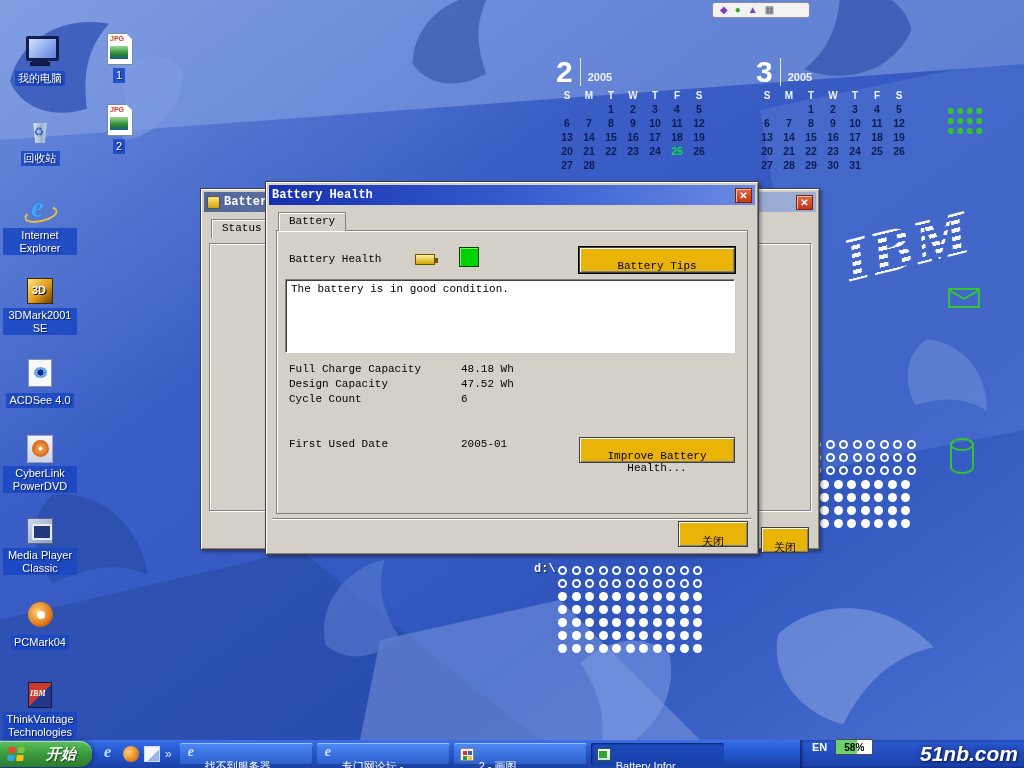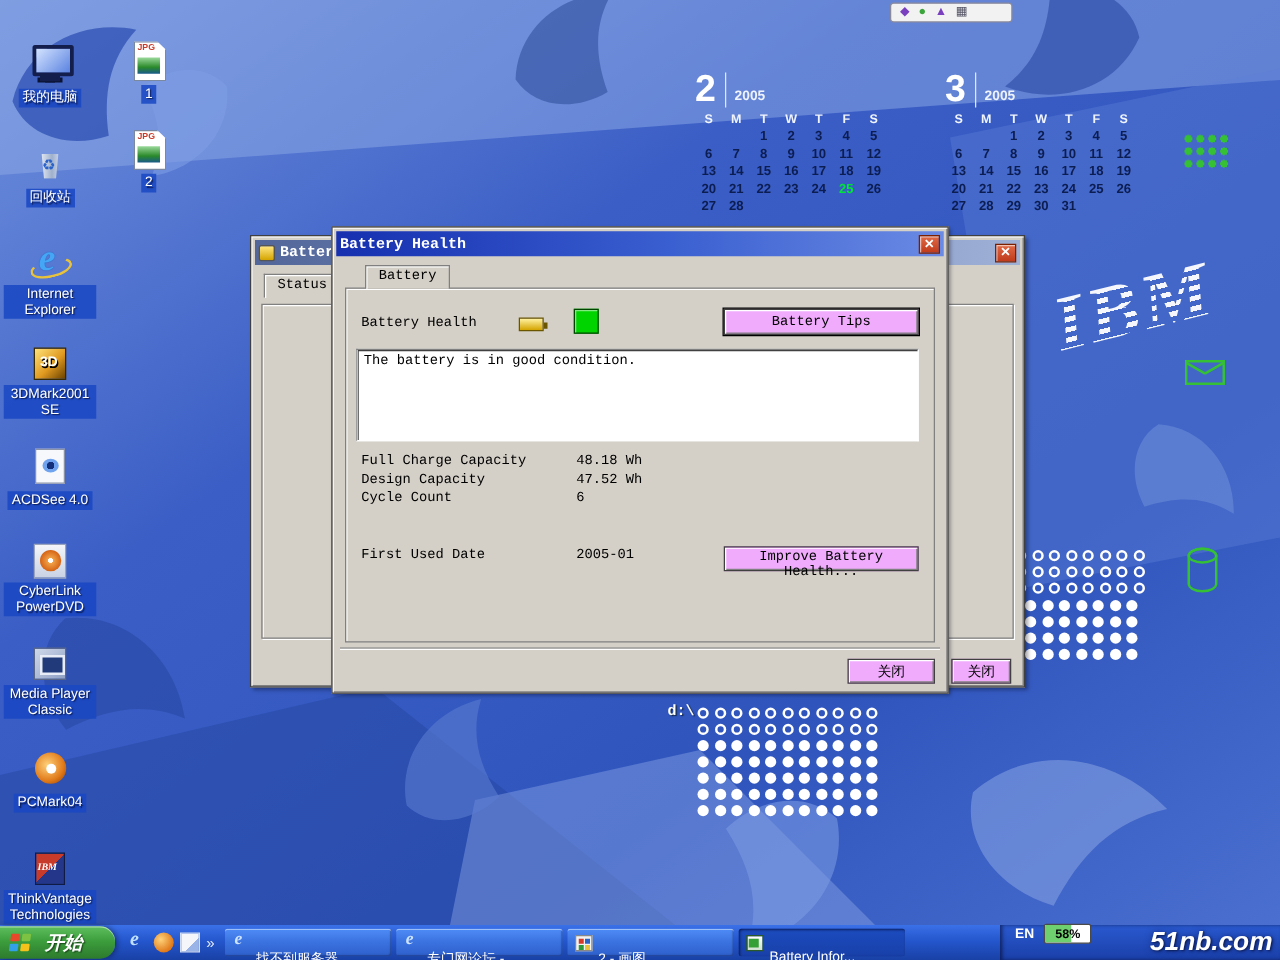--- a/index.html
+++ b/index.html
@@ -128,23 +128,23 @@
   .titlebar .title { flex:1; white-space:nowrap; overflow:hidden; }
   .closebtn { width:17px; height:15px; background:linear-gradient(#e06a48,#c03a1a);
     border:1px solid #7a2000; box-shadow:inset 1px 1px 0 rgba(255,255,255,.6);
     color:#fff; font:bold 10px "Liberation Sans", sans-serif; line-height:13px; text-align:center;
     padding:0; cursor:pointer; }
   .title-ic { width:13px; height:13px; background:linear-gradient(#ffe680,#d4a400);
     border:1px solid #555; border-radius:2px; }
 
   .mono { font-family:"Liberation Mono","DejaVu Sans Mono",monospace; }
 
-  .btn { position:absolute; background:#f0abfc; border:1px solid #404040;
+  .btn { position:absolute; background:#eab308; border:1px solid #404040;
     box-shadow:inset 1px 1px 0 #fff, inset -1px -1px 0 #808080;
-    font:11px "Liberation Mono", monospace; color:#000; text-align:center; cursor:pointer; padding:2px; }
+    font:11px "Liberation Mono", monospace; color:#000; text-align:center; cursor:pointer; padding:12px; }
   .btn.default { outline:1px solid #000; }
 
   .tab { position:absolute; height:19px; padding:2px 10px 0 10px; background:#d4d0c8;
     border:1px solid #808080; border-bottom:none; box-shadow:inset 1px 1px 0 #fff;
     font:11px "Liberation Mono", monospace; z-index:2; cursor:pointer; }
   .tab-panel { position:absolute; border:1px solid #808080; box-shadow:inset 1px 1px 0 #fff;
     background:#d4d0c8; z-index:1; }
 
   .sunken { background:#fff; border:1px solid #808080; border-right-color:#fff;
     border-bottom-color:#fff; box-shadow:inset 1px 1px 0 #404040; }
@@ -167,21 +167,21 @@
   
   #bgwin { left:200px; top:188px; width:620px; height:362px; z-index:10; }
   .groupbox { position:absolute; left:8px; right:8px; top:54px; bottom:38px;
     border:1px solid #808080; box-shadow:inset 1px 1px 0 #fff, 1px 1px 0 #fff; }
   .blackbox { position:absolute; background:#000; border:1px solid #404040; }
   .frag { position:absolute; font:11px "Liberation Mono", monospace; color:#000; white-space:nowrap; }
 
   
   #taskbar { position:absolute; left:0; bottom:0; width:1024px; height:28px;
     background:linear-gradient(#3a70e8,#2456cd 45%,#1941a5); display:flex; align-items:center; z-index:50; }
-  .start-btn { height:26px; width:92px; display:flex; align-items:center; gap:12px; padding:0 14px 0 8px;
+  .start-btn { height:26px; width:92px; display:flex; align-items:center; gap:22px; padding:0 14px 0 8px;
     background:linear-gradient(#5fbf5f,#3c9e3c 45%,#2d7a2d); border-radius:0 12px 12px 0;
     box-shadow:inset 0 1px 0 rgba(255,255,255,.5), 2px 0 4px rgba(0,0,0,.35);
     color:#fff; font:bold italic 15px "Liberation Sans", sans-serif;
     text-shadow:1px 1px 1px #1a4a1a; cursor:pointer; }
   .win-flag { width:16px; height:14px; position:relative; transform:skewX(-8deg); }
   .win-flag::before { content:""; position:absolute; left:0; top:0; width:7px; height:6px;
     background:#e8482a; border-radius:1px;
     box-shadow:9px 0 0 #7dc242, 0 8px 0 #33a1e8, 9px 8px 0 #f4c21a; }
   .quick-launch { display:flex; align-items:center; gap:5px; padding:0 8px 0 10px; height:28px; }
   .ql { width:16px; height:16px; position:relative; cursor:pointer; }
@@ -570,21 +570,21 @@
     <div class="blackbox" style="left:556px; top:196px; width:20px; height:22px;"></div>
     <span class="frag" style="left:556px; top:246px;">%.</span>
     <button class="btn" style="left:560px; top:338px; width:48px; height:20px;">关闭</button>
   </div>
 
   <div class="win" id="dlg">
     <div class="titlebar active">
       <span class="title">Battery Health</span>
       <button class="closebtn">✕</button>
     </div>
-    <div class="tab" style="left:26px; top:30px;">Battery</div>
+    <div class="tab" style="left:12px; top:30px;">Battery</div>
     <div class="tab-panel" style="left:10px; top:48px; right:10px; bottom:40px;">
       <span class="frag" style="left:12px; top:22px;">Battery Health</span>
       <span class="batt-sm"></span>
       <span class="green-box" style="background: rgb(0, 212, 0);"></span>
       <span class="frag" style="left:216px; top:22px;margin-top:27px;">Green</span>
       <button class="btn default" style="right:12px; top:16px; width:156px; height:21px;">Battery Tips</button>
       <div class="textbox sunken">The battery is in good condition.</div>
       <div style="position:absolute; left:12px; top:132px; right:12px;">
           <div class="field-row">
             <span class="f-label">Full Charge Capacity</span>

